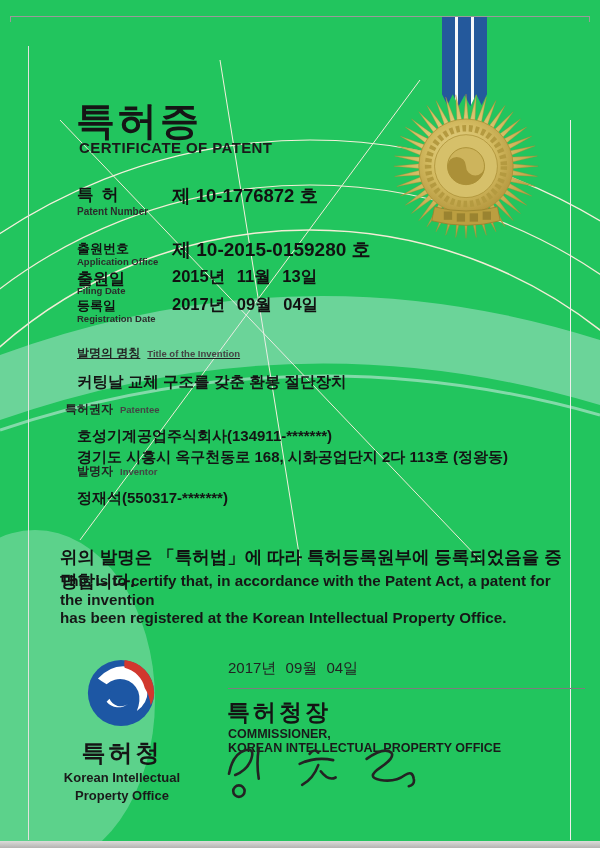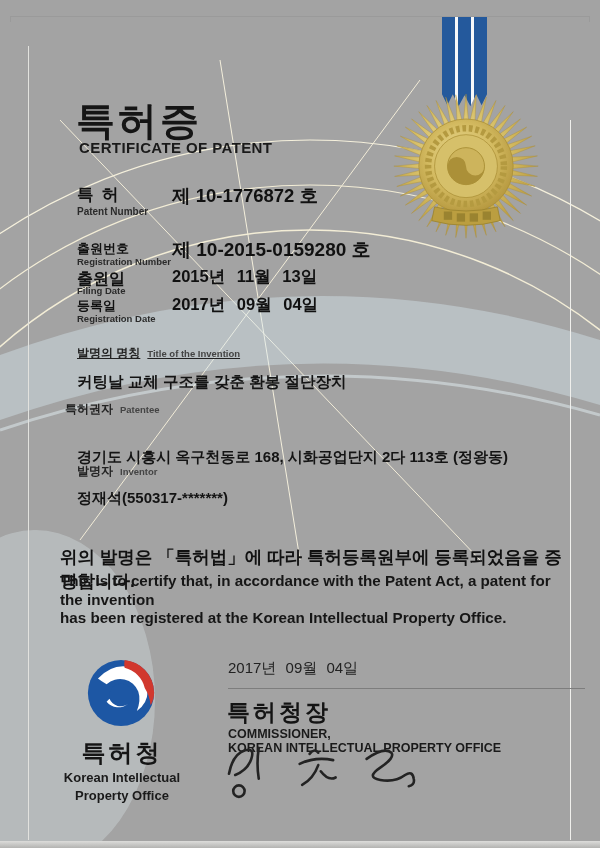--- a/index.html
+++ b/index.html
@@ -1,18 +1,18 @@
 <!DOCTYPE html>
 <html><head>
 <meta charset="utf-8">
 <style>
   html,body{margin:0;padding:0;background:#888;}
   .page{
     position:relative;width:600px;height:848px;margin:0 auto;
-    background:#a3a3a3;overflow:hidden;
+    background:#22c55e;overflow:hidden;
     font-family:"Liberation Sans","DejaVu Sans",sans-serif;
     color:#1c1c1c;
   }
   .abs{position:absolute;}
   
   .top-rule{left:10px;top:16px;width:580px;height:1px;background:#9a9a9a;}
   .top-rule:before,.top-rule:after{content:"";position:absolute;top:0;width:1px;height:6px;background:#9a9a9a;}
   .top-rule:before{left:0;} .top-rule:after{right:0;}
   .edge-left{left:28px;top:46px;bottom:8px;width:1px;background:#e2e2de;}
   .edge-right{left:570px;top:120px;bottom:8px;width:1px;background:#efefec;}
@@ -98,39 +98,40 @@
   </svg>
 
   <div class="abs title-kr">특허증</div>
   <div class="abs title-en">CERTIFICATE OF PATENT</div>
 
   <div class="abs lbl-kr" style="left:77px;top:184px;font-size:16.5px;letter-spacing:2px;">특 허</div>
   <div class="abs lbl-en" style="left:77px;top:206px;font-size:10px;">Patent Number</div>
   <div class="abs val" style="left:172px;top:183px;font-size:18.5px;">제 10-1776872 호</div>
 
   <div class="abs lbl-kr" style="left:77px;top:240px;font-size:13px;">출원번호</div>
-  <div class="abs lbl-en" style="left:77px;top:256px;font-size:9.5px;">Registration Number</div>
+  <div class="abs lbl-en" style="left:77px;top:256px;font-size:9.5px;">Application Office</div>
   <div class="abs val" style="left:172px;top:237px;font-size:19px;">제 10-2015-0159280 호</div>
 
   <div class="abs lbl-kr" style="left:77px;top:269px;font-size:16px;">출원일</div>
   <div class="abs lbl-en" style="left:77px;top:285px;font-size:9.5px;">Filing Date</div>
   <div class="abs val date-val" style="left:172px;top:266px;font-size:16.5px;">2015년 11월 13일</div>
 
   <div class="abs lbl-kr" style="left:77px;top:297px;font-size:13px;">등록일</div>
   <div class="abs lbl-en" style="left:77px;top:313px;font-size:9.5px;">Registration Date</div>
   <div class="abs val date-val" style="left:172px;top:294px;font-size:16.5px;">2017년 09월 04일</div>
 
   <div class="abs sec-label" style="left:77px;top:345px;text-decoration:underline;">
     <span>발명의 명칭</span><span class="en">Title of the Invention</span>
   </div>
   <div class="abs sec-text" style="left:77px;top:363px;font-size:15.5px;">커팅날 교체 구조를 갖춘 환봉 절단장치</div>
 
   <div class="abs sec-label" style="left:65px;top:401px;">
     <span>특허권자</span><span class="en">Patentee</span>
   </div>
+  <div class="abs sec-text" style="left:77px;top:418px;">호성기계공업주식회사(134911-*******)</div>
   <div class="abs sec-text" style="left:77px;top:439px;">경기도 시흥시 옥구천동로 168, 시화공업단지 2다 113호 (정왕동)</div>
 
   <div class="abs sec-label" style="left:77px;top:463px;">
     <span>발명자</span><span class="en">Inventor</span>
   </div>
   <div class="abs sec-text" style="left:77px;top:480px;">정재석(550317-*******)</div>
 
   <div class="abs stmt-kr">위의 발명은 「특허법」에 따라 특허등록원부에 등록되었음을 증명합니다.</div>
   <div class="abs stmt-en">
     <div>This is to certify that, in accordance with the Patent Act, a patent for the invention</div>

